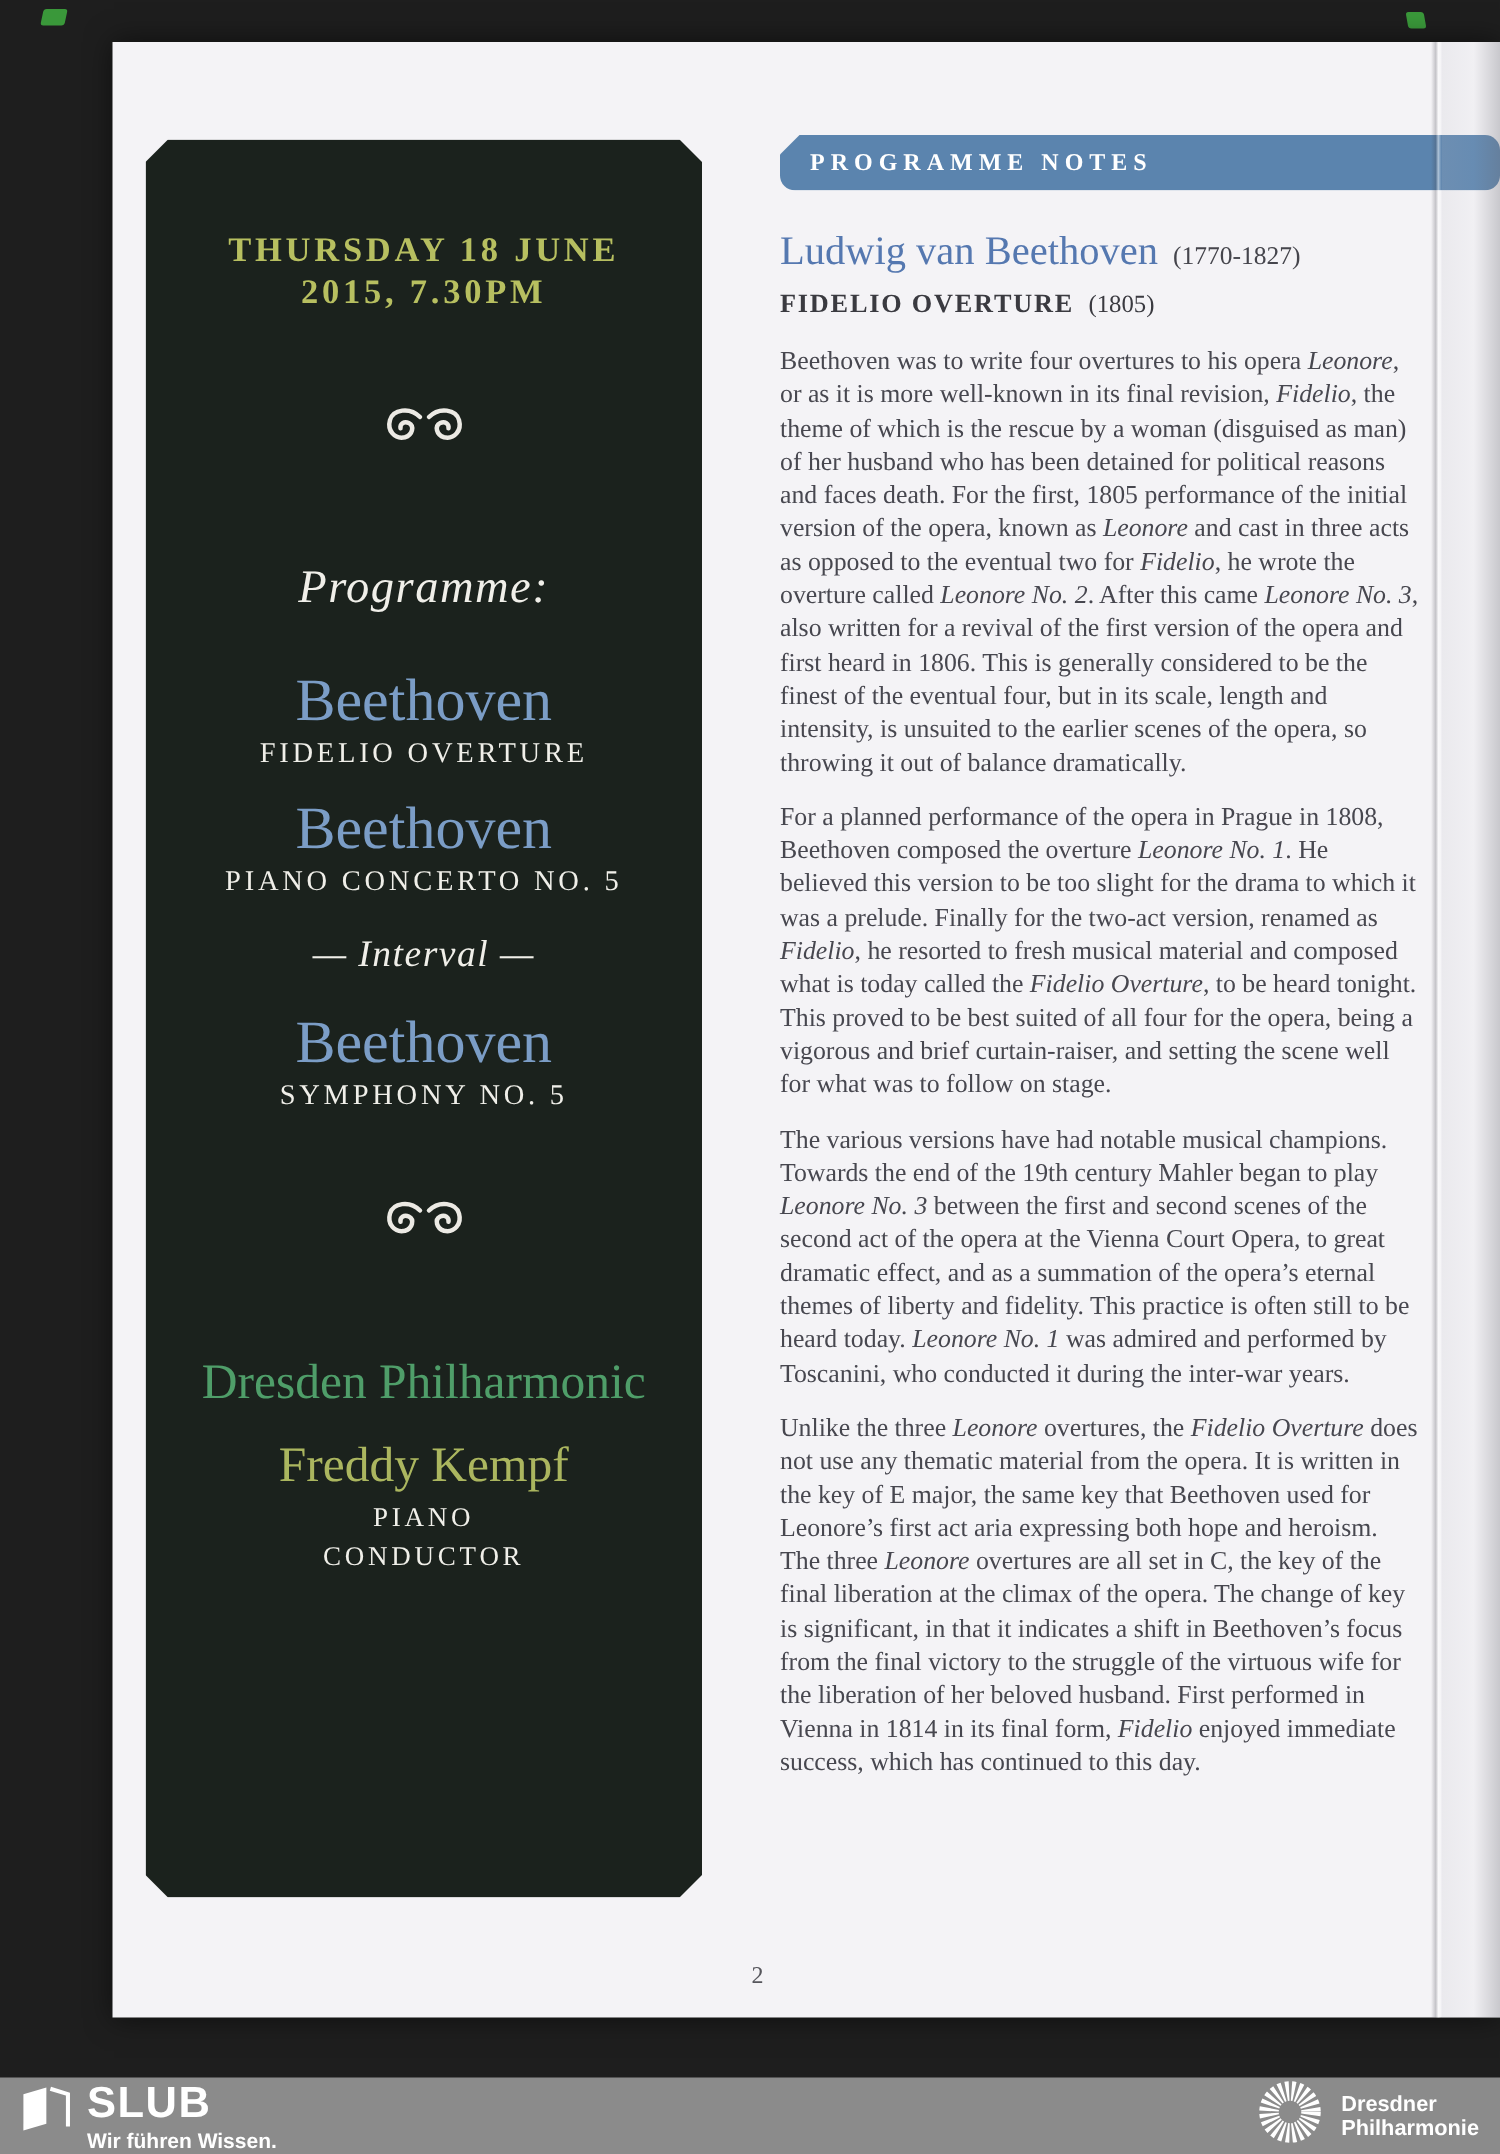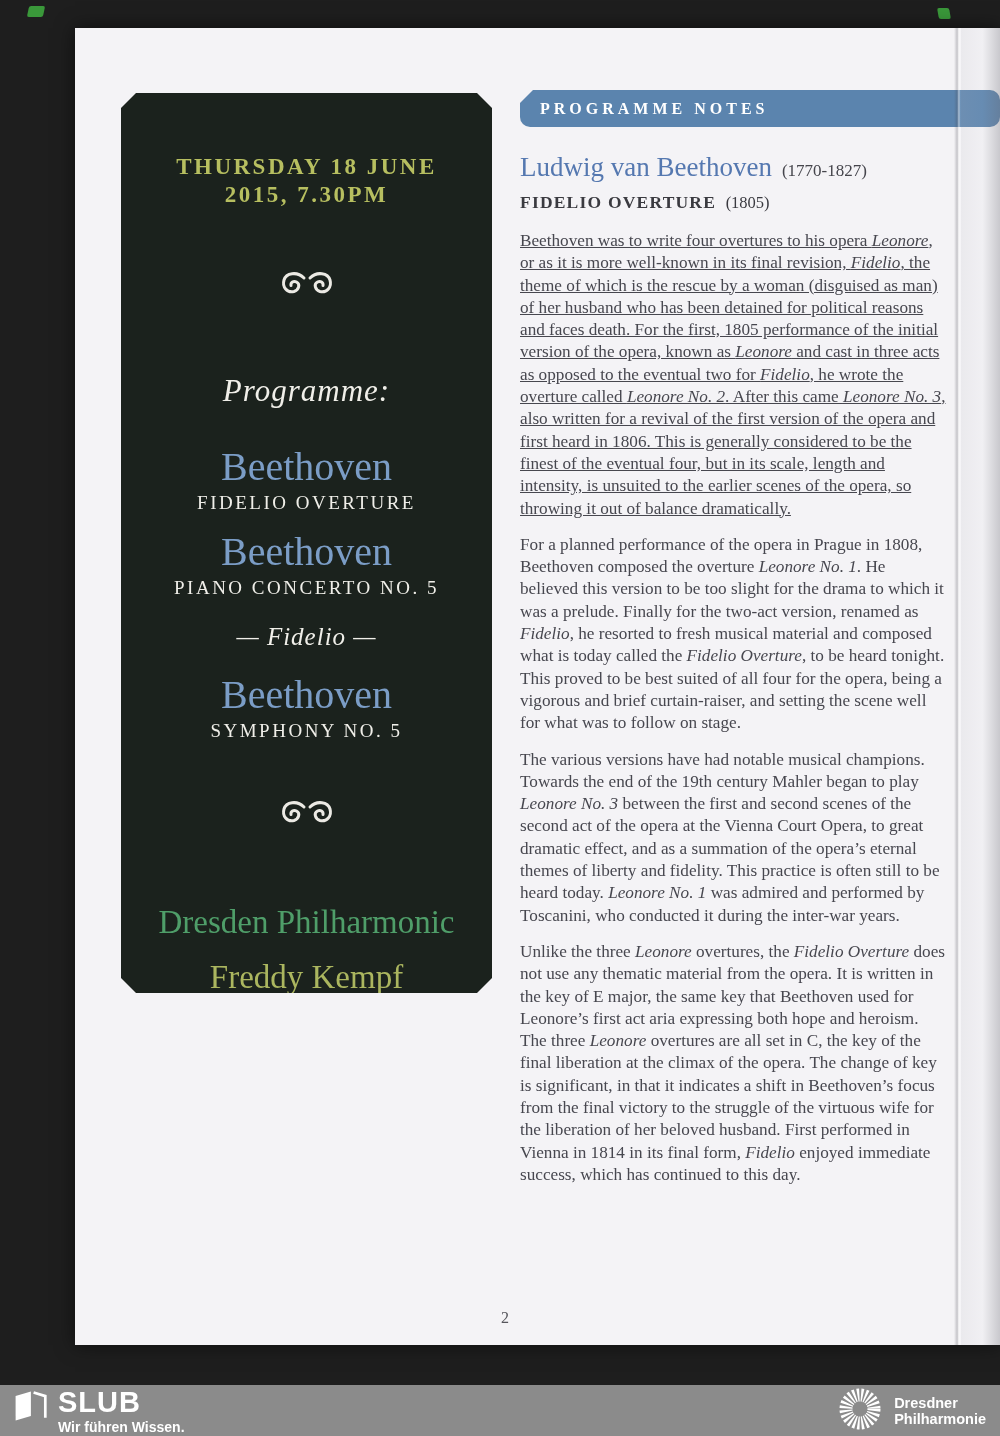--- a/index.html
+++ b/index.html
@@ -27,24 +27,24 @@
     pointer-events:none;z-index:5;
   }
   .fold-crease{
     position:absolute;top:0;left:879px;width:7px;height:100%;
     background:linear-gradient(90deg, rgba(255,255,255,0), rgba(70,70,80,.28) 45%, rgba(255,255,255,.5) 70%, rgba(255,255,255,0));
     pointer-events:none;z-index:6;
   }
 
   
   .event-card{
-    position:absolute;left:22px;top:65px;width:371px;height:900px;
+    position:absolute;left:22px;top:65px;width:371px;height:1172px;
     background:var(--panel_green_black,#1b221d);
     clip-path:polygon(15px 0,calc(100% - 15px) 0,100% 15px,100% calc(100% - 15px),calc(100% - 15px) 100%,15px 100%,0 calc(100% - 15px),0 15px);
-    display:flex;flex-direction:column;align-items:center;text-align:center;margin-left:24px;
+    display:flex;flex-direction:column;align-items:center;text-align:center;
   }
   .ec-date{margin-top:60px;color:var(--date_yellow,#b7bf60);font-weight:bold;font-size:23px;line-height:28px;letter-spacing:2.5px;}
   .ornament{margin-top:62px;}
   .ornament svg{display:block;}
   .ec-programme{margin-top:76px;color:var(--panel_white,#f0efe9);font-style:italic;font-size:31px;letter-spacing:1px;}
   .ec-composer{color:var(--composer_blue,#7b9dc6);font-size:40px;line-height:36px;}
   .ec-work{color:var(--panel_white,#f0efe9);font-size:19px;letter-spacing:2.5px;margin-top:7px;font-variant:normal;}
   .ec-item1 .ec-composer{margin-top:40px;}
   .ec-item2 .ec-composer{margin-top:20px;}
   .ec-item3 .ec-composer{margin-top:26px;}
@@ -62,21 +62,21 @@
     clip-path:polygon(13px 0,100% 0,100% 100%,0 100%,0 13px);
     display:flex;align-items:center;border-radius:10px;
   }
   .banner span{color:#fff;font-weight:bold;font-size:16px;letter-spacing:4px;padding-left:20px;}
   .notes{position:absolute;left:445px;top:124px;width:426px;}
   .notes-composer{font-size:27px;color:var(--heading_blue,#5578b0);}
   .notes-dates{font-size:17px;color:#45454c;margin-left:6px;}
   .notes-work{margin-top:9px;font-size:17.5px;font-weight:bold;letter-spacing:1.2px;color:#3a3a40;}
   .notes-year{font-weight:normal;letter-spacing:0;margin-left:4px;font-size:16.5px;}
   .notes p{margin:14px 0 0 0;font-size:17.2px;line-height:22.3px;color:var(--body_text,#47474f);}
-  .notes p:first-of-type{margin-top:17px;text-decoration:underline;}
+  .notes p:first-of-type{margin-top:17px;}
 
   .pagenum{position:absolute;left:400px;top:1281px;width:60px;text-align:center;font-size:16px;color:#56565c;}
 
   
   .viewer-footer{
     position:absolute;left:0;right:0;bottom:0;height:51px;
     background:var(--footer_gray,#8b8b8b);
     display:flex;align-items:center;justify-content:space-between;
     font-family:"Liberation Sans", sans-serif;
   }
@@ -115,21 +115,21 @@
       <div class="ec-item1">
         <div class="ec-composer">Beethoven</div>
         <div class="ec-work">FIDELIO OVERTURE</div>
       </div>
 
       <div class="ec-item2">
         <div class="ec-composer">Beethoven</div>
         <div class="ec-work">PIANO CONCERTO NO. 5</div>
       </div>
 
-      <div class="ec-interval">— Fidelio —</div>
+      <div class="ec-interval">— Interval —</div>
 
       <div class="ec-item3">
         <div class="ec-composer">Beethoven</div>
         <div class="ec-work">SYMPHONY NO. 5</div>
       </div>
 
       <div class="ornament second">
         <svg width="56" height="26" viewBox="0 0 56 26">
           <path d="M25 7 C18 0 7 2 5 9 C3 16 8 22 15 20.5 C20 19 21.5 13 17.5 11 C14.5 9.5 11.5 11.5 12 14.5" fill="none" stroke="#eceae4" stroke-width="3" stroke-linecap="round"></path>
           <path d="M25 7 C18 0 7 2 5 9 C3 16 8 22 15 20.5 C20 19 21.5 13 17.5 11 C14.5 9.5 11.5 11.5 12 14.5" fill="none" stroke="#eceae4" stroke-width="3" stroke-linecap="round" transform="translate(56,0) scale(-1,1)"></path>

